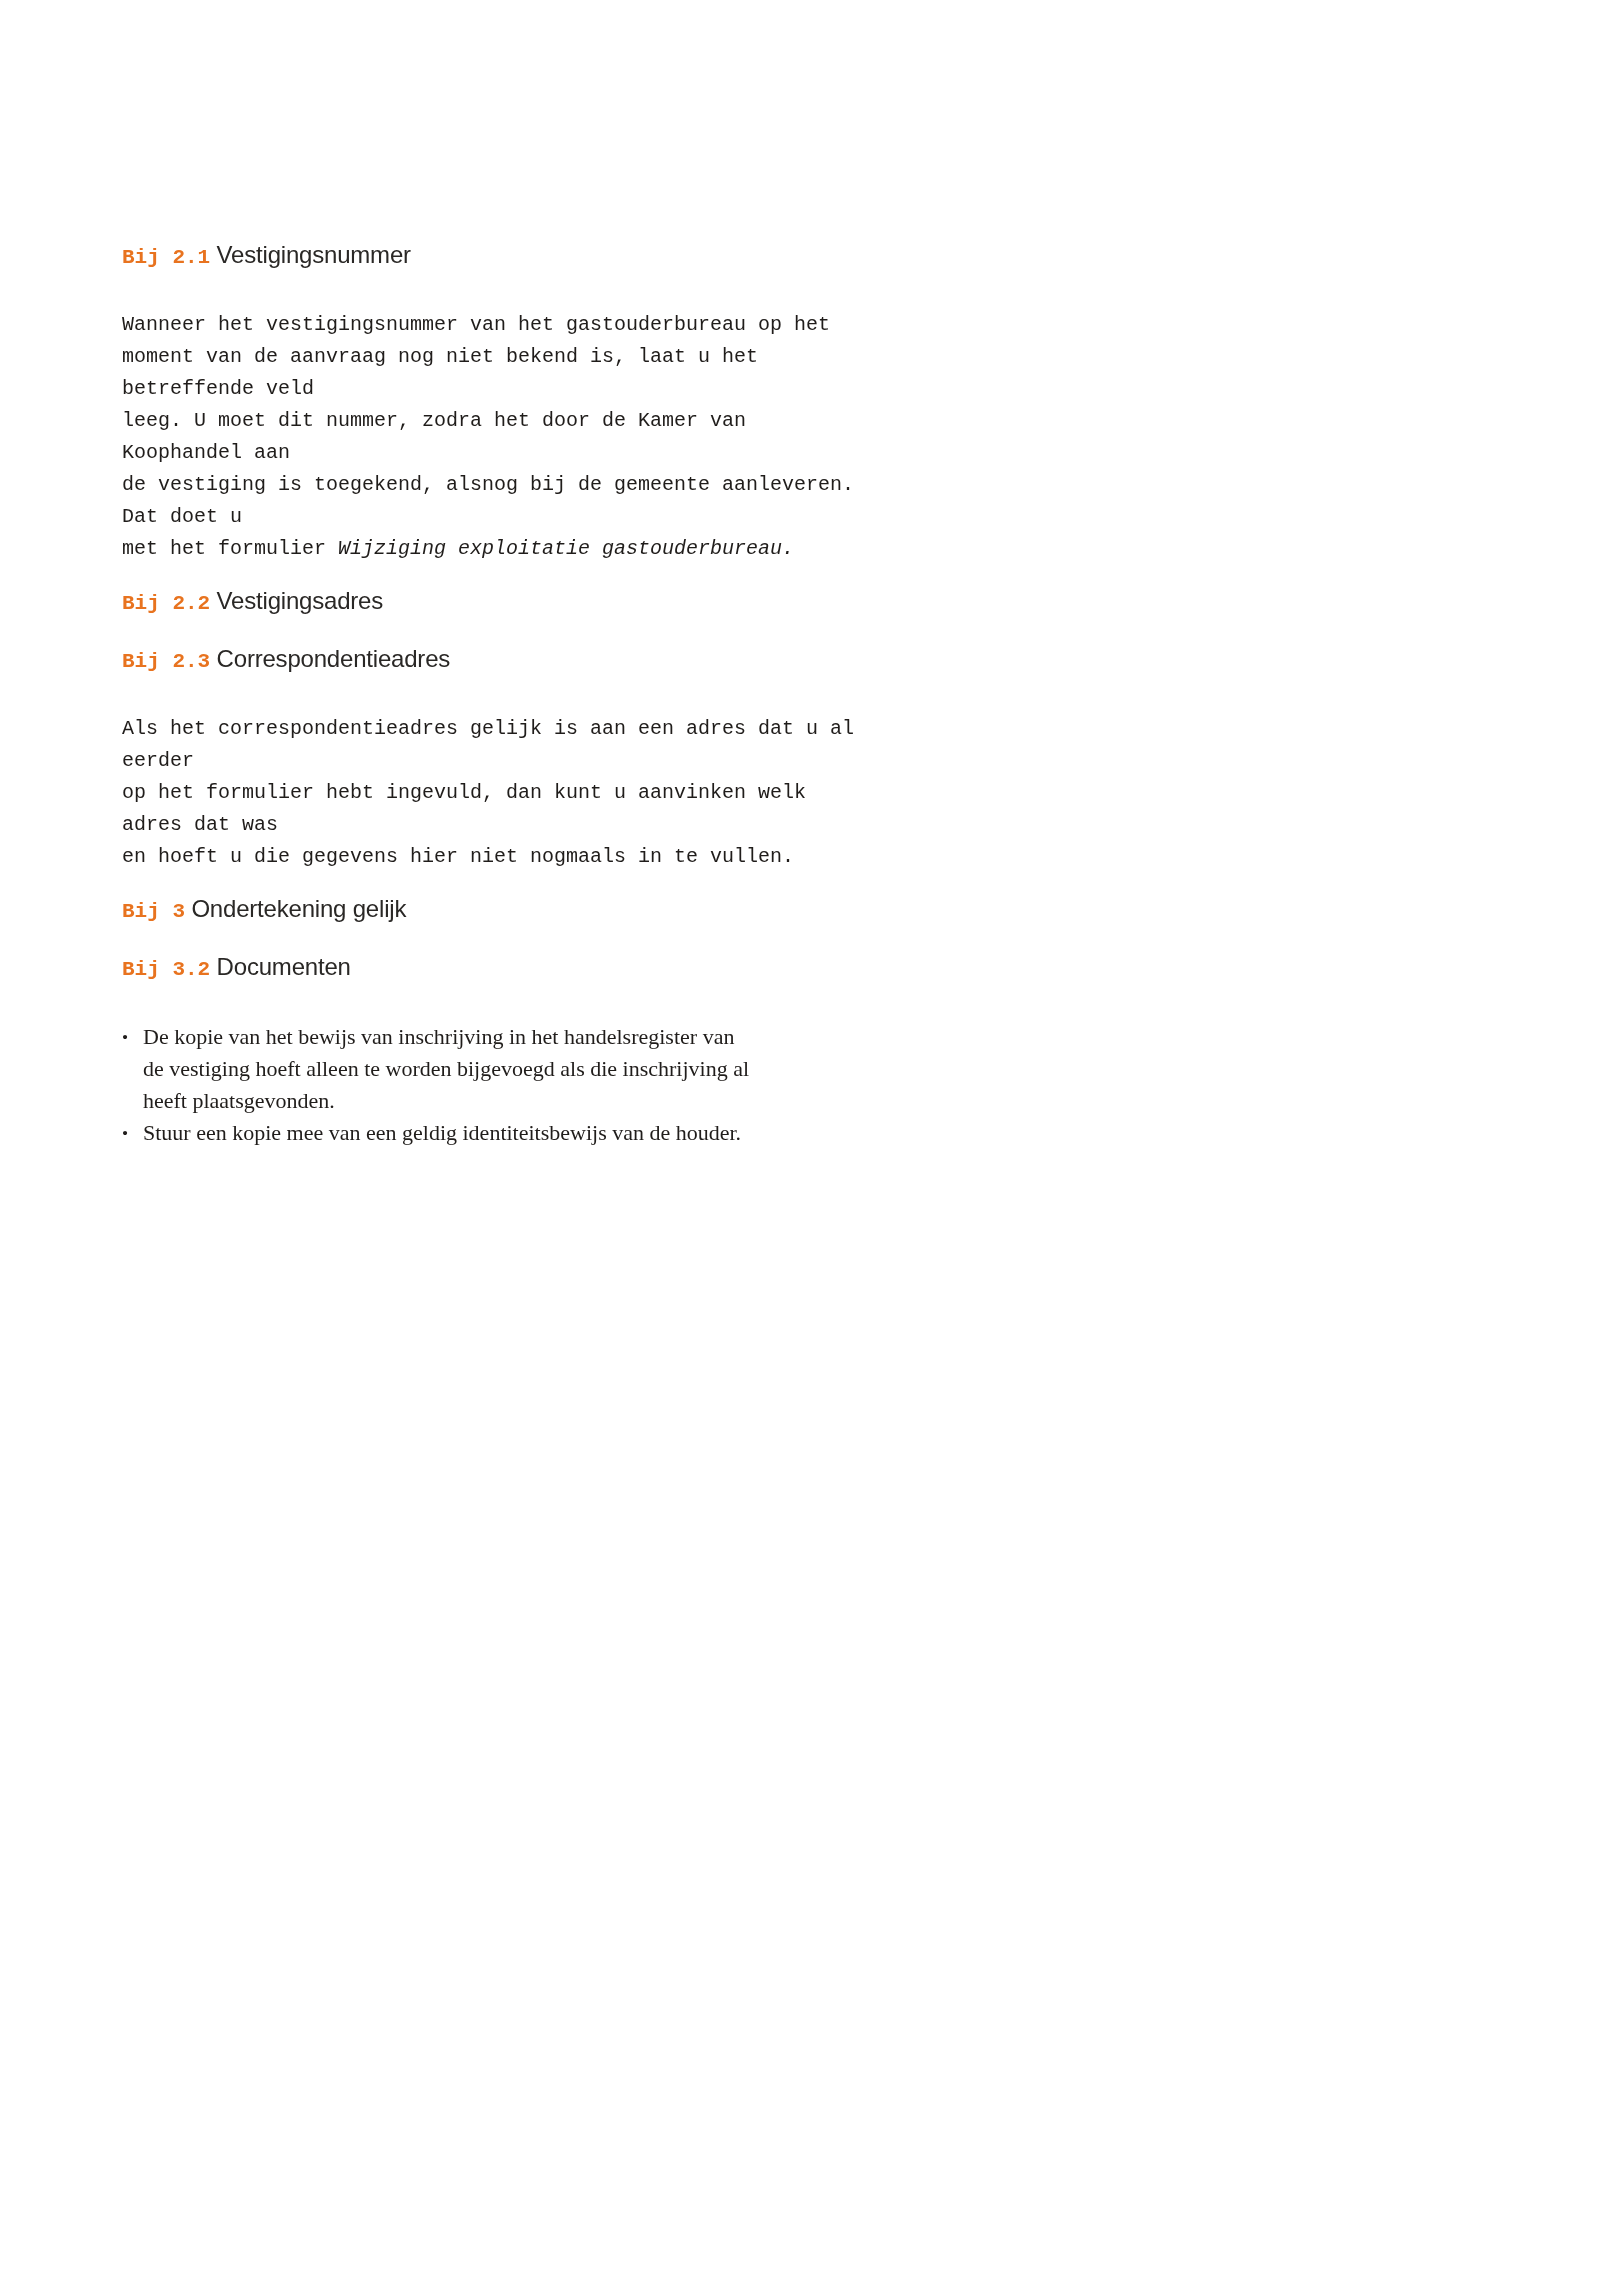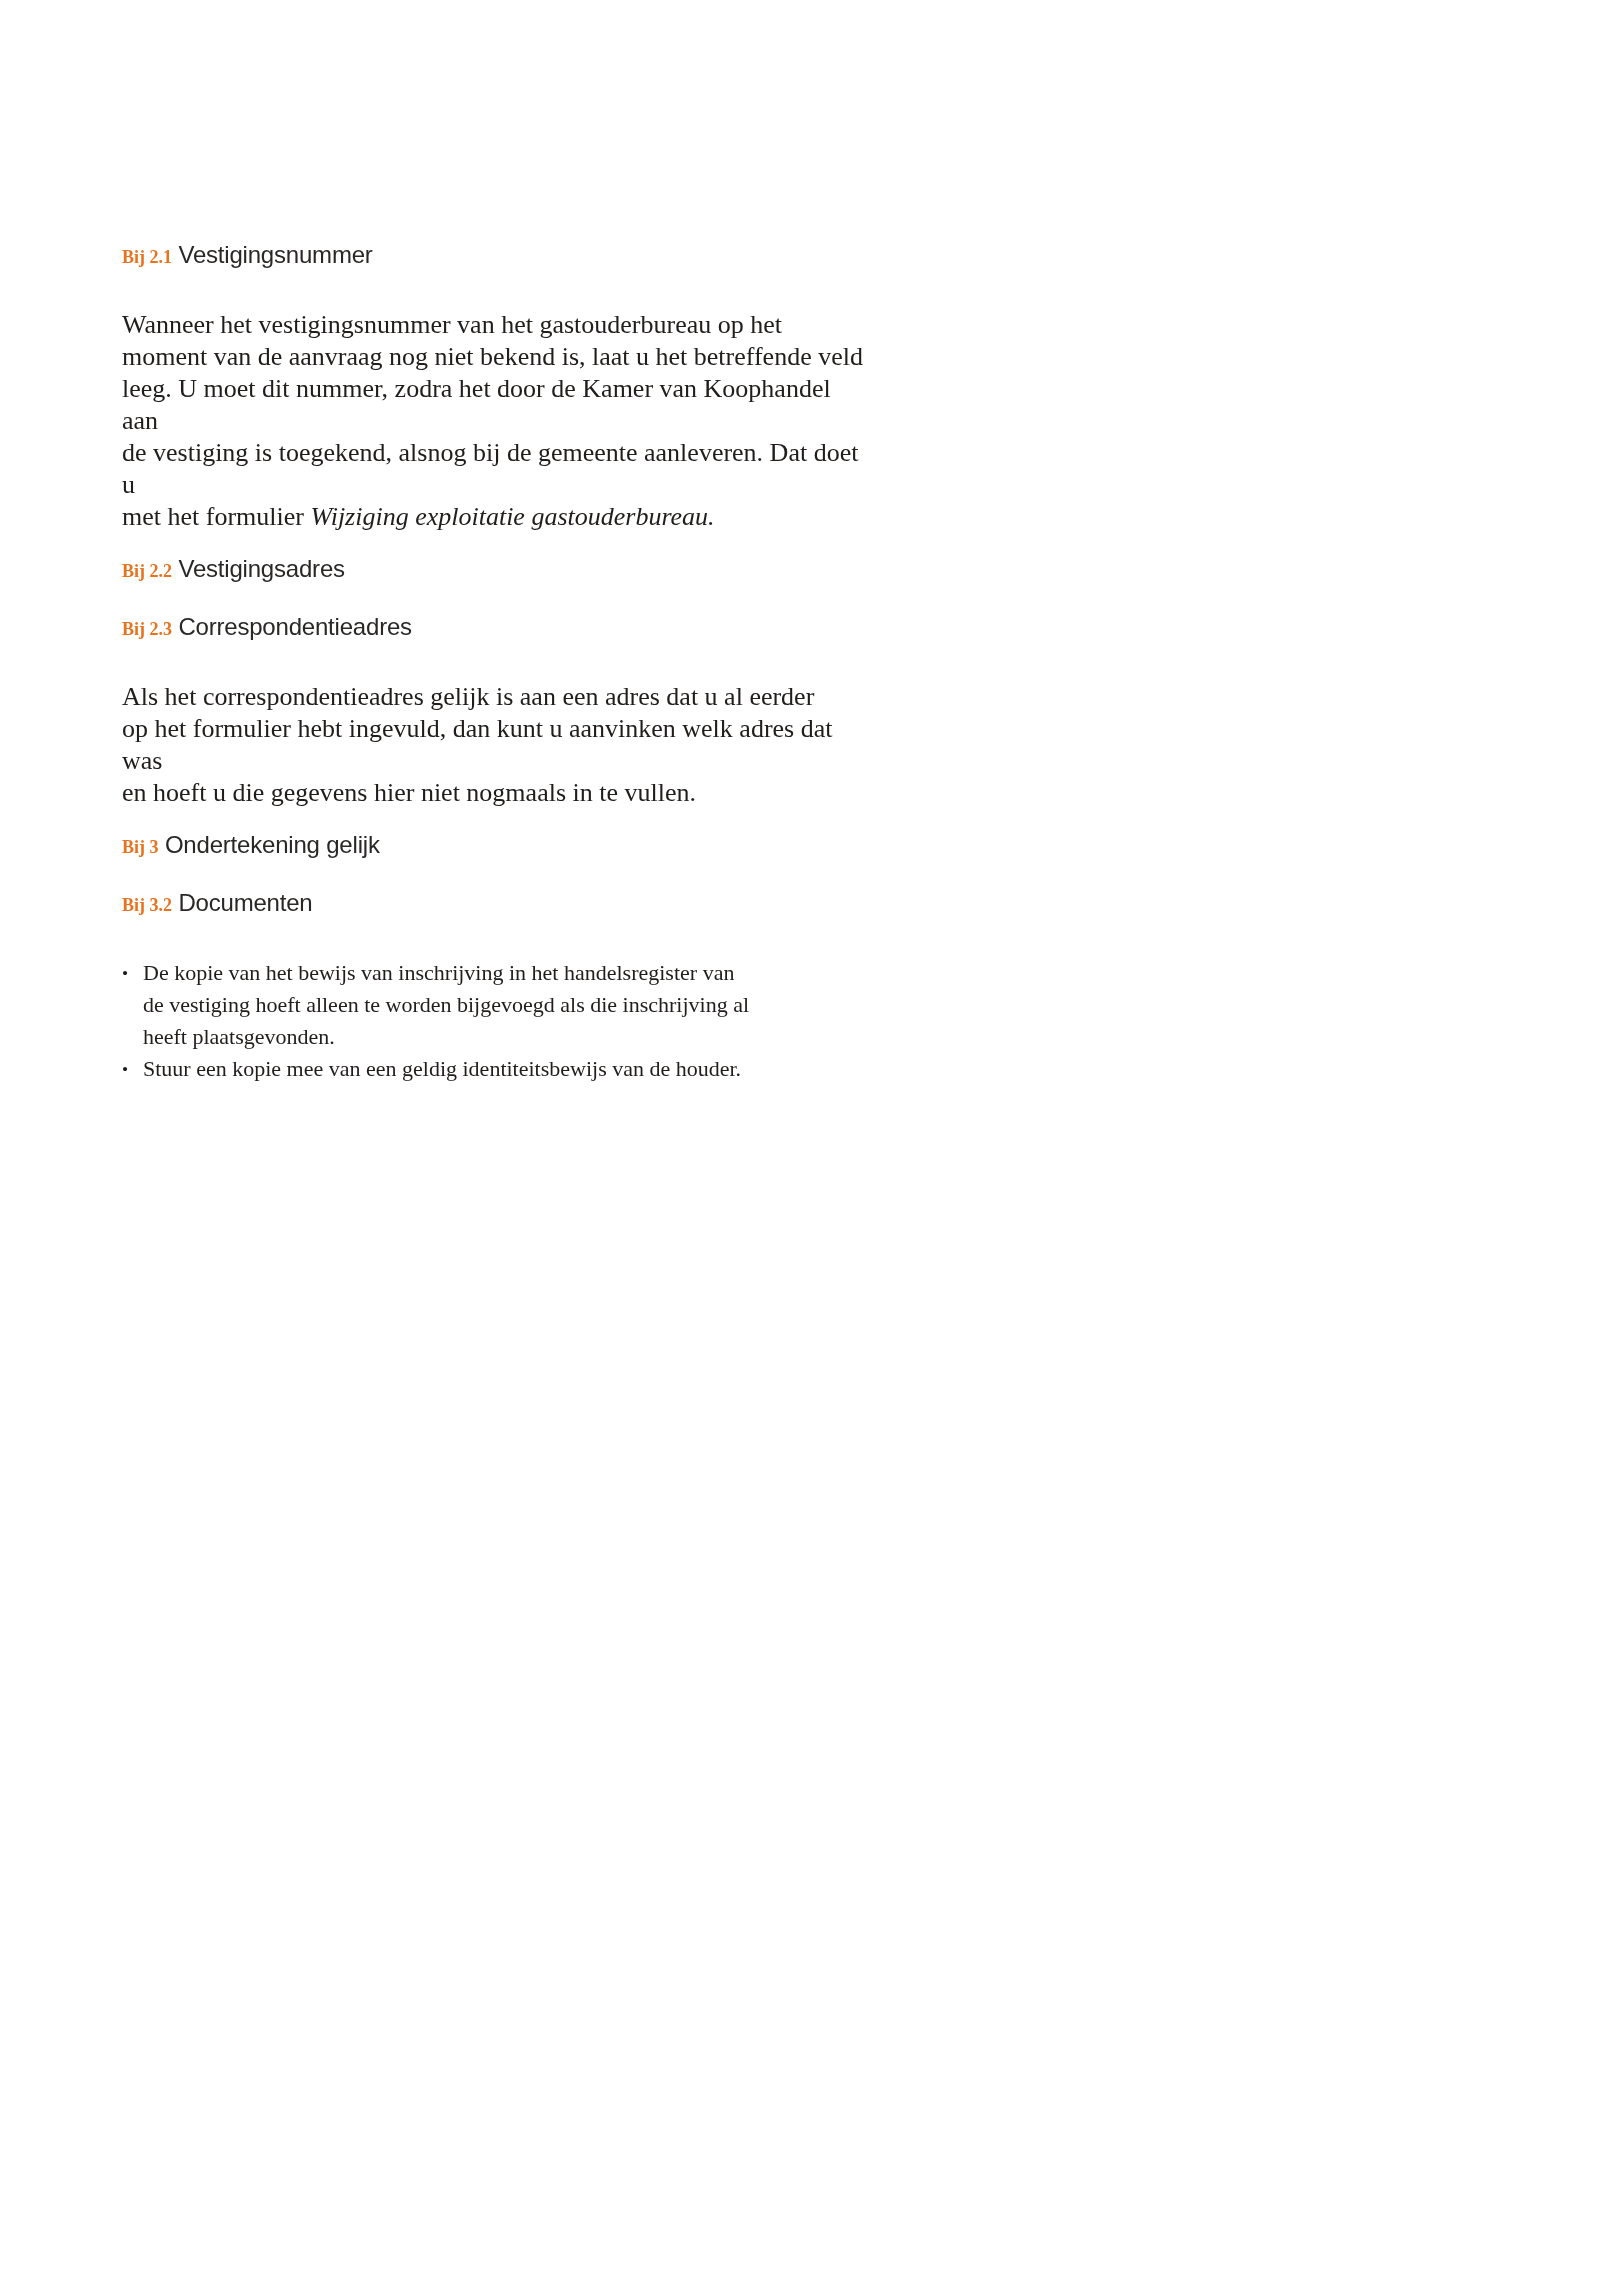--- a/index.html
+++ b/index.html
@@ -23,36 +23,36 @@
   .doc-section + .doc-section {
     margin-top: 17.4px;
   }
   .heading {
     margin: 0;
     padding: 0;
     font-weight: normal;
     line-height: 37px;
   }
   .label {
-    font-family: Liberation Serif, serif;
+    font-family: Liberation Mono, monospace;
     font-weight: bold;
-    font-size: 18px;
+    font-size: 21px;
     color: #e8731f;
   }
   .title {
     font-family: "Liberation Sans", "DejaVu Sans", sans-serif;
     font-size: 24px;
     color: #2a2826;
     margin-left: 6.4px;
     letter-spacing: -0.2px;
   }
   .para {
     margin: 33px 0 0 0;
-    font-family: Liberation Serif, serif;
-    font-size: 26px;
+    font-family: Liberation Mono, monospace;
+    font-size: 20px;
     line-height: 32px;
     color: #201d1b;
   }
   .para-lines {
     white-space: pre-line;
   }
   .tail em {
     font-style: italic;
   }
   .bullets {

